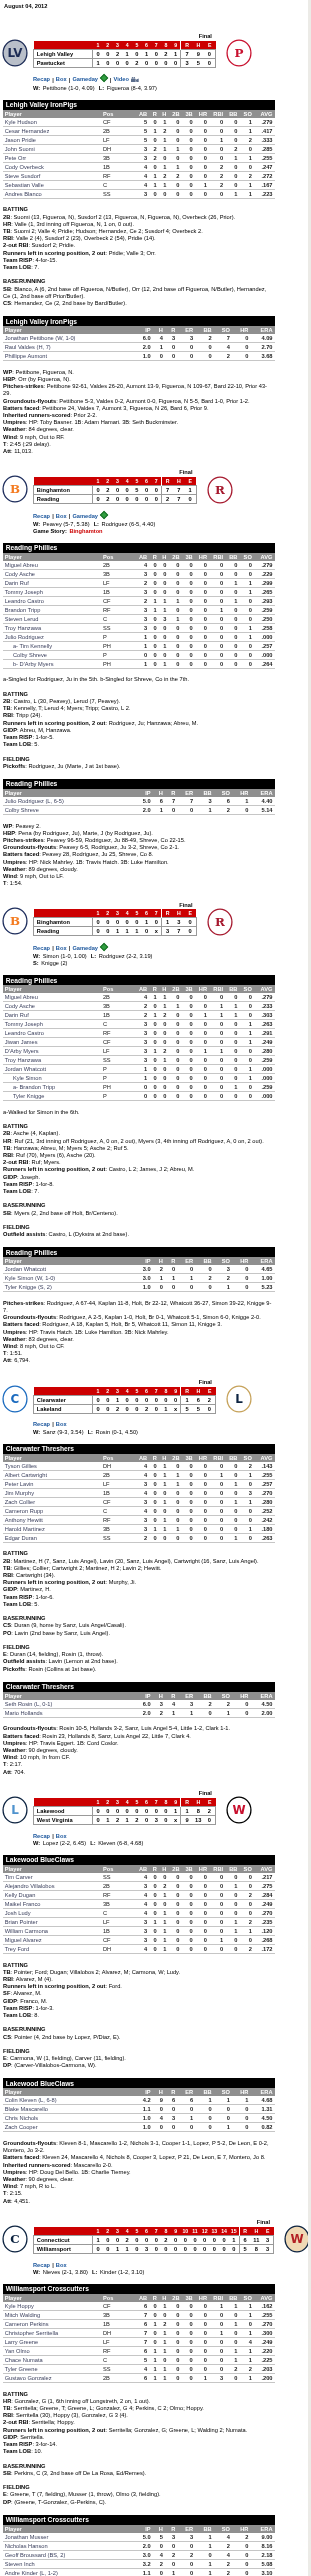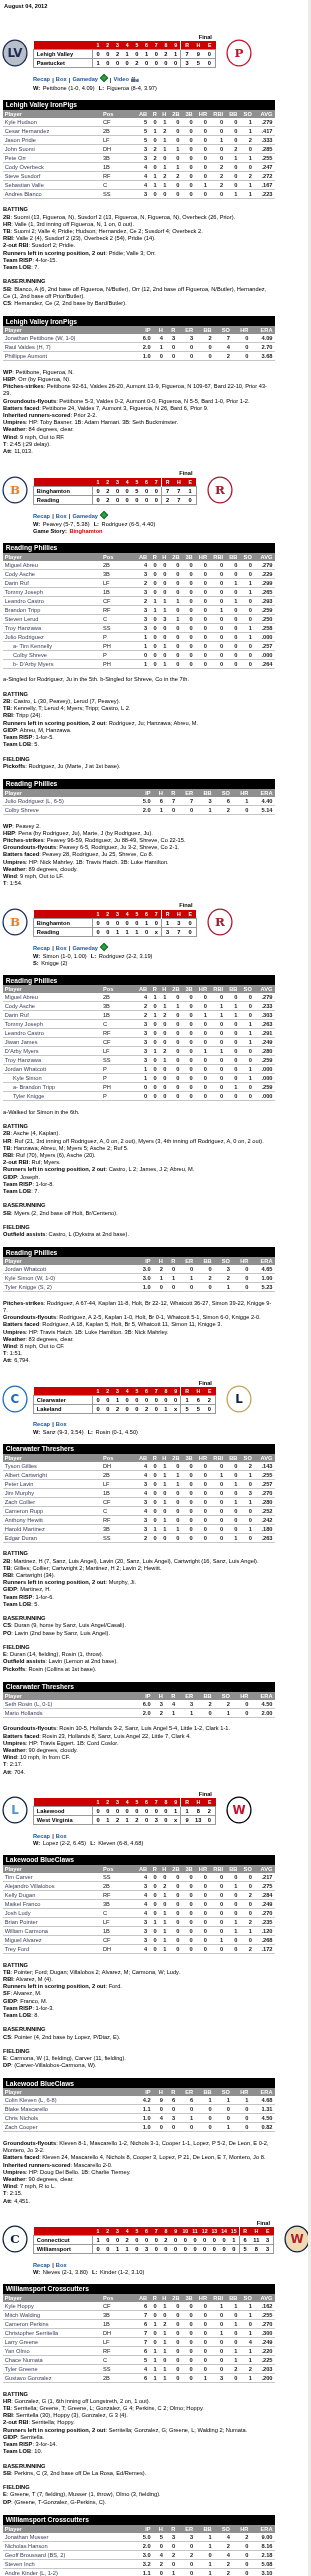--- a/index.html
+++ b/index.html
@@ -2,21 +2,21 @@
 <html style="font-size:8.2px"><head>
 <meta charset="utf-8">
 <style>
   html,body{margin:0;padding:0;background:#fff;}
   body{font-family:"Liberation Sans",sans-serif;font-size:5.7px;color:#000;}
   .page{width:311px;position:relative;min-height:2801px;}
   .edge-strip{position:absolute;top:0;right:0;width:2.6px;height:100%;background:#ecebe7;}
   .date{font-weight:bold;padding:3.1px 0 0 4.1px;}
   .game{margin-top:13.4px;}
   .game.first{margin-top:23px;}
-  .scorebox{display:flex;align-items:flex-end;padding-left:2.1px;}
+  .scorebox{display:flex;align-items:center;padding-left:2.1px;}
   .logo{width:27px;flex:0 0 auto;}
   .logo.left{margin-top:6.2px;}
   .logo.right{margin-left:10.3px;margin-top:7.2px;}
   .ls-wrap{margin-left:4.1px;}
   .final{font-weight:bold;text-align:right;padding-right:4.1px;height:7.7px;}
   table.linescore{border-collapse:collapse;}
   .linescore th,.linescore td{padding:1px 1.5px;text-align:center;font-weight:bold;font-size:5.7px;}
   .linescore thead th{background:#cc0001;color:#fff;font-size:5.2px;}
   .linescore thead th.gap{border-left:1.5px solid #fff;}
   .linescore td{background:#fff;border-top:0.5px solid #999;border-bottom:0.5px solid #999;}

